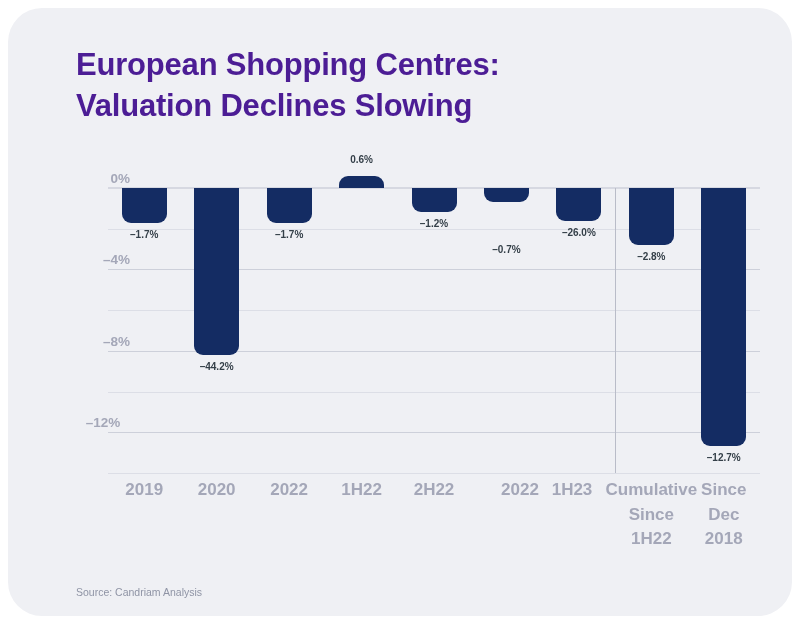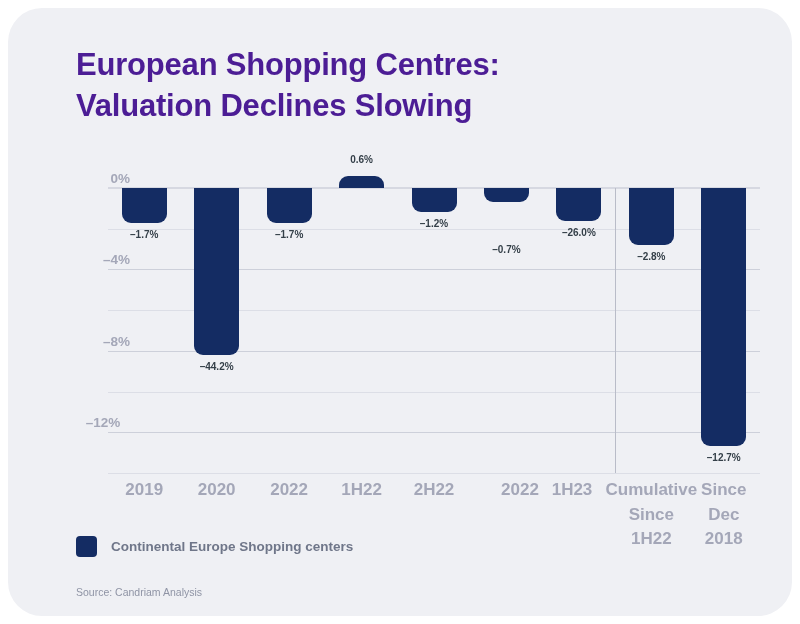--- a/index.html
+++ b/index.html
@@ -190,20 +190,16 @@
         <div class="xtick" style="left: 446px; width: 100px; top: 330px;">1H23</div>
         <div class="xtick" style="left: 525.333px; width: 100px; top: 330px;">Cumulative
 Since
 1H22</div>
         <div class="xtick" style="left: 597.778px; width: 100px; top: 330px;">Since
 Dec
 2018</div>
       </div>
   </div>
 
-  <div class="legend">
-    <div class="legend-swatch"></div>
-    <div class="legend-label">Continental Europe Shopping centers</div>
-  </div>
 
   <div class="source">Source: Candriam Analysis</div>
 
 </div>
 
 </body></html>

